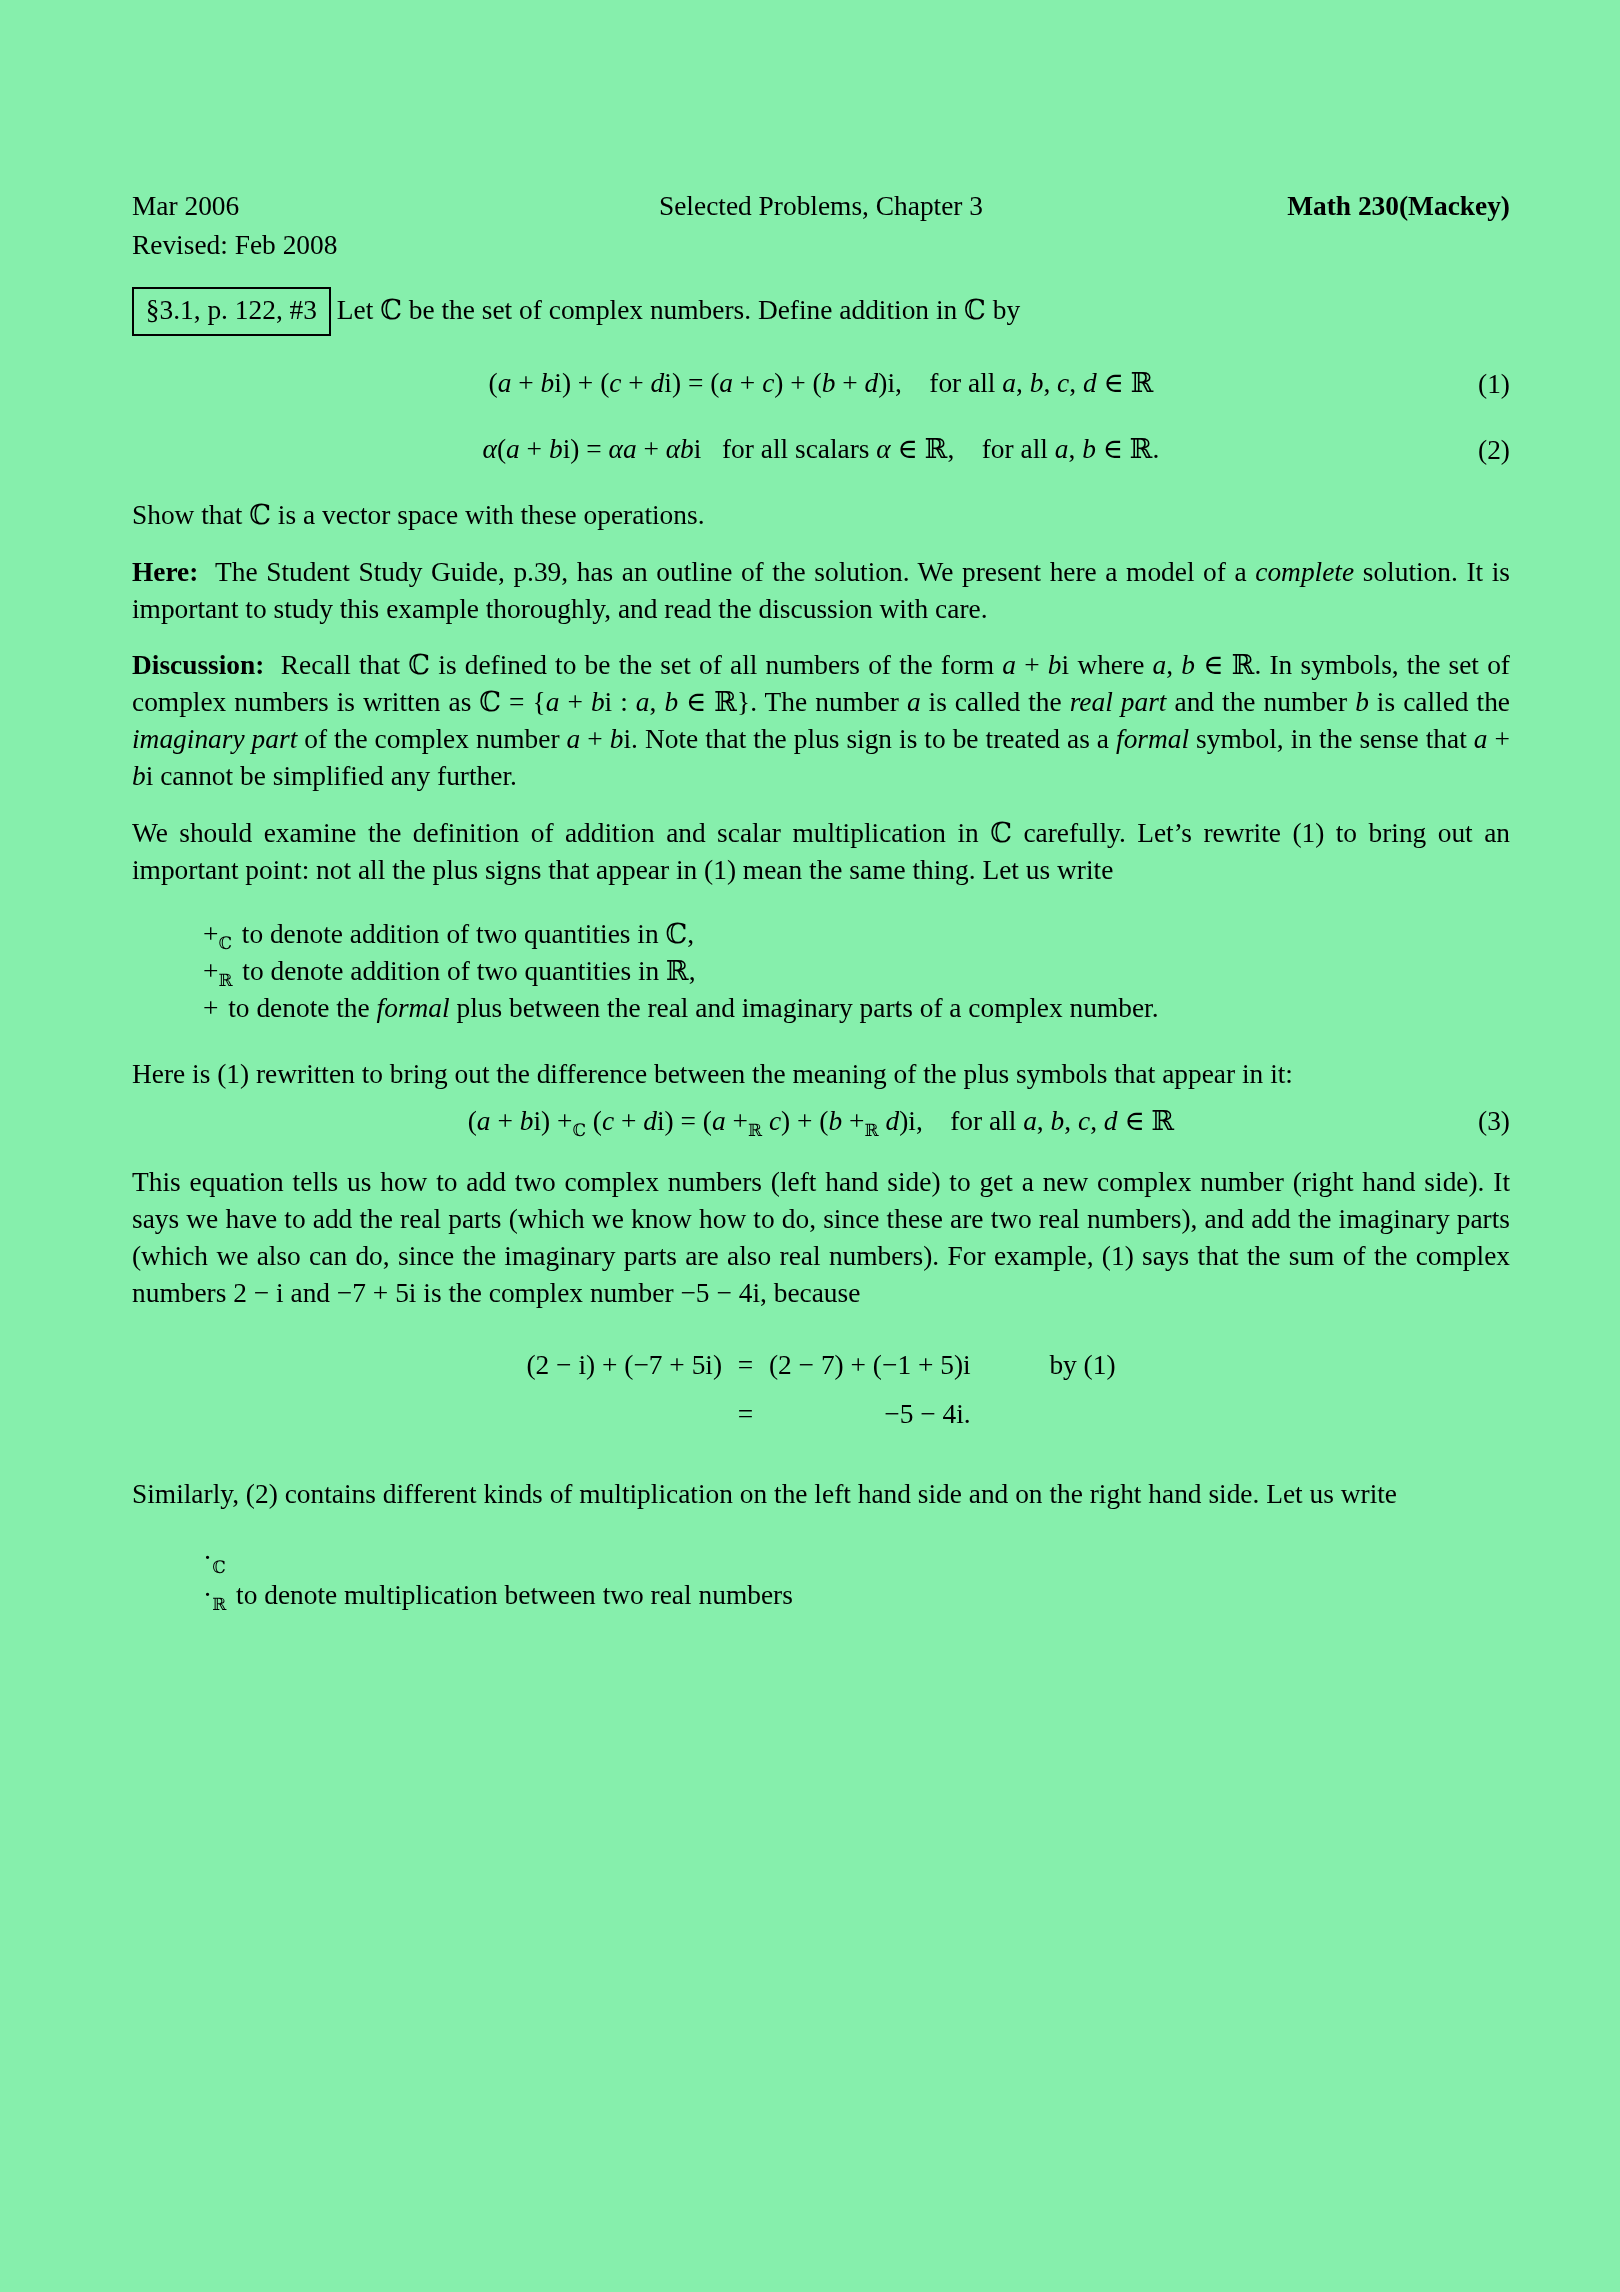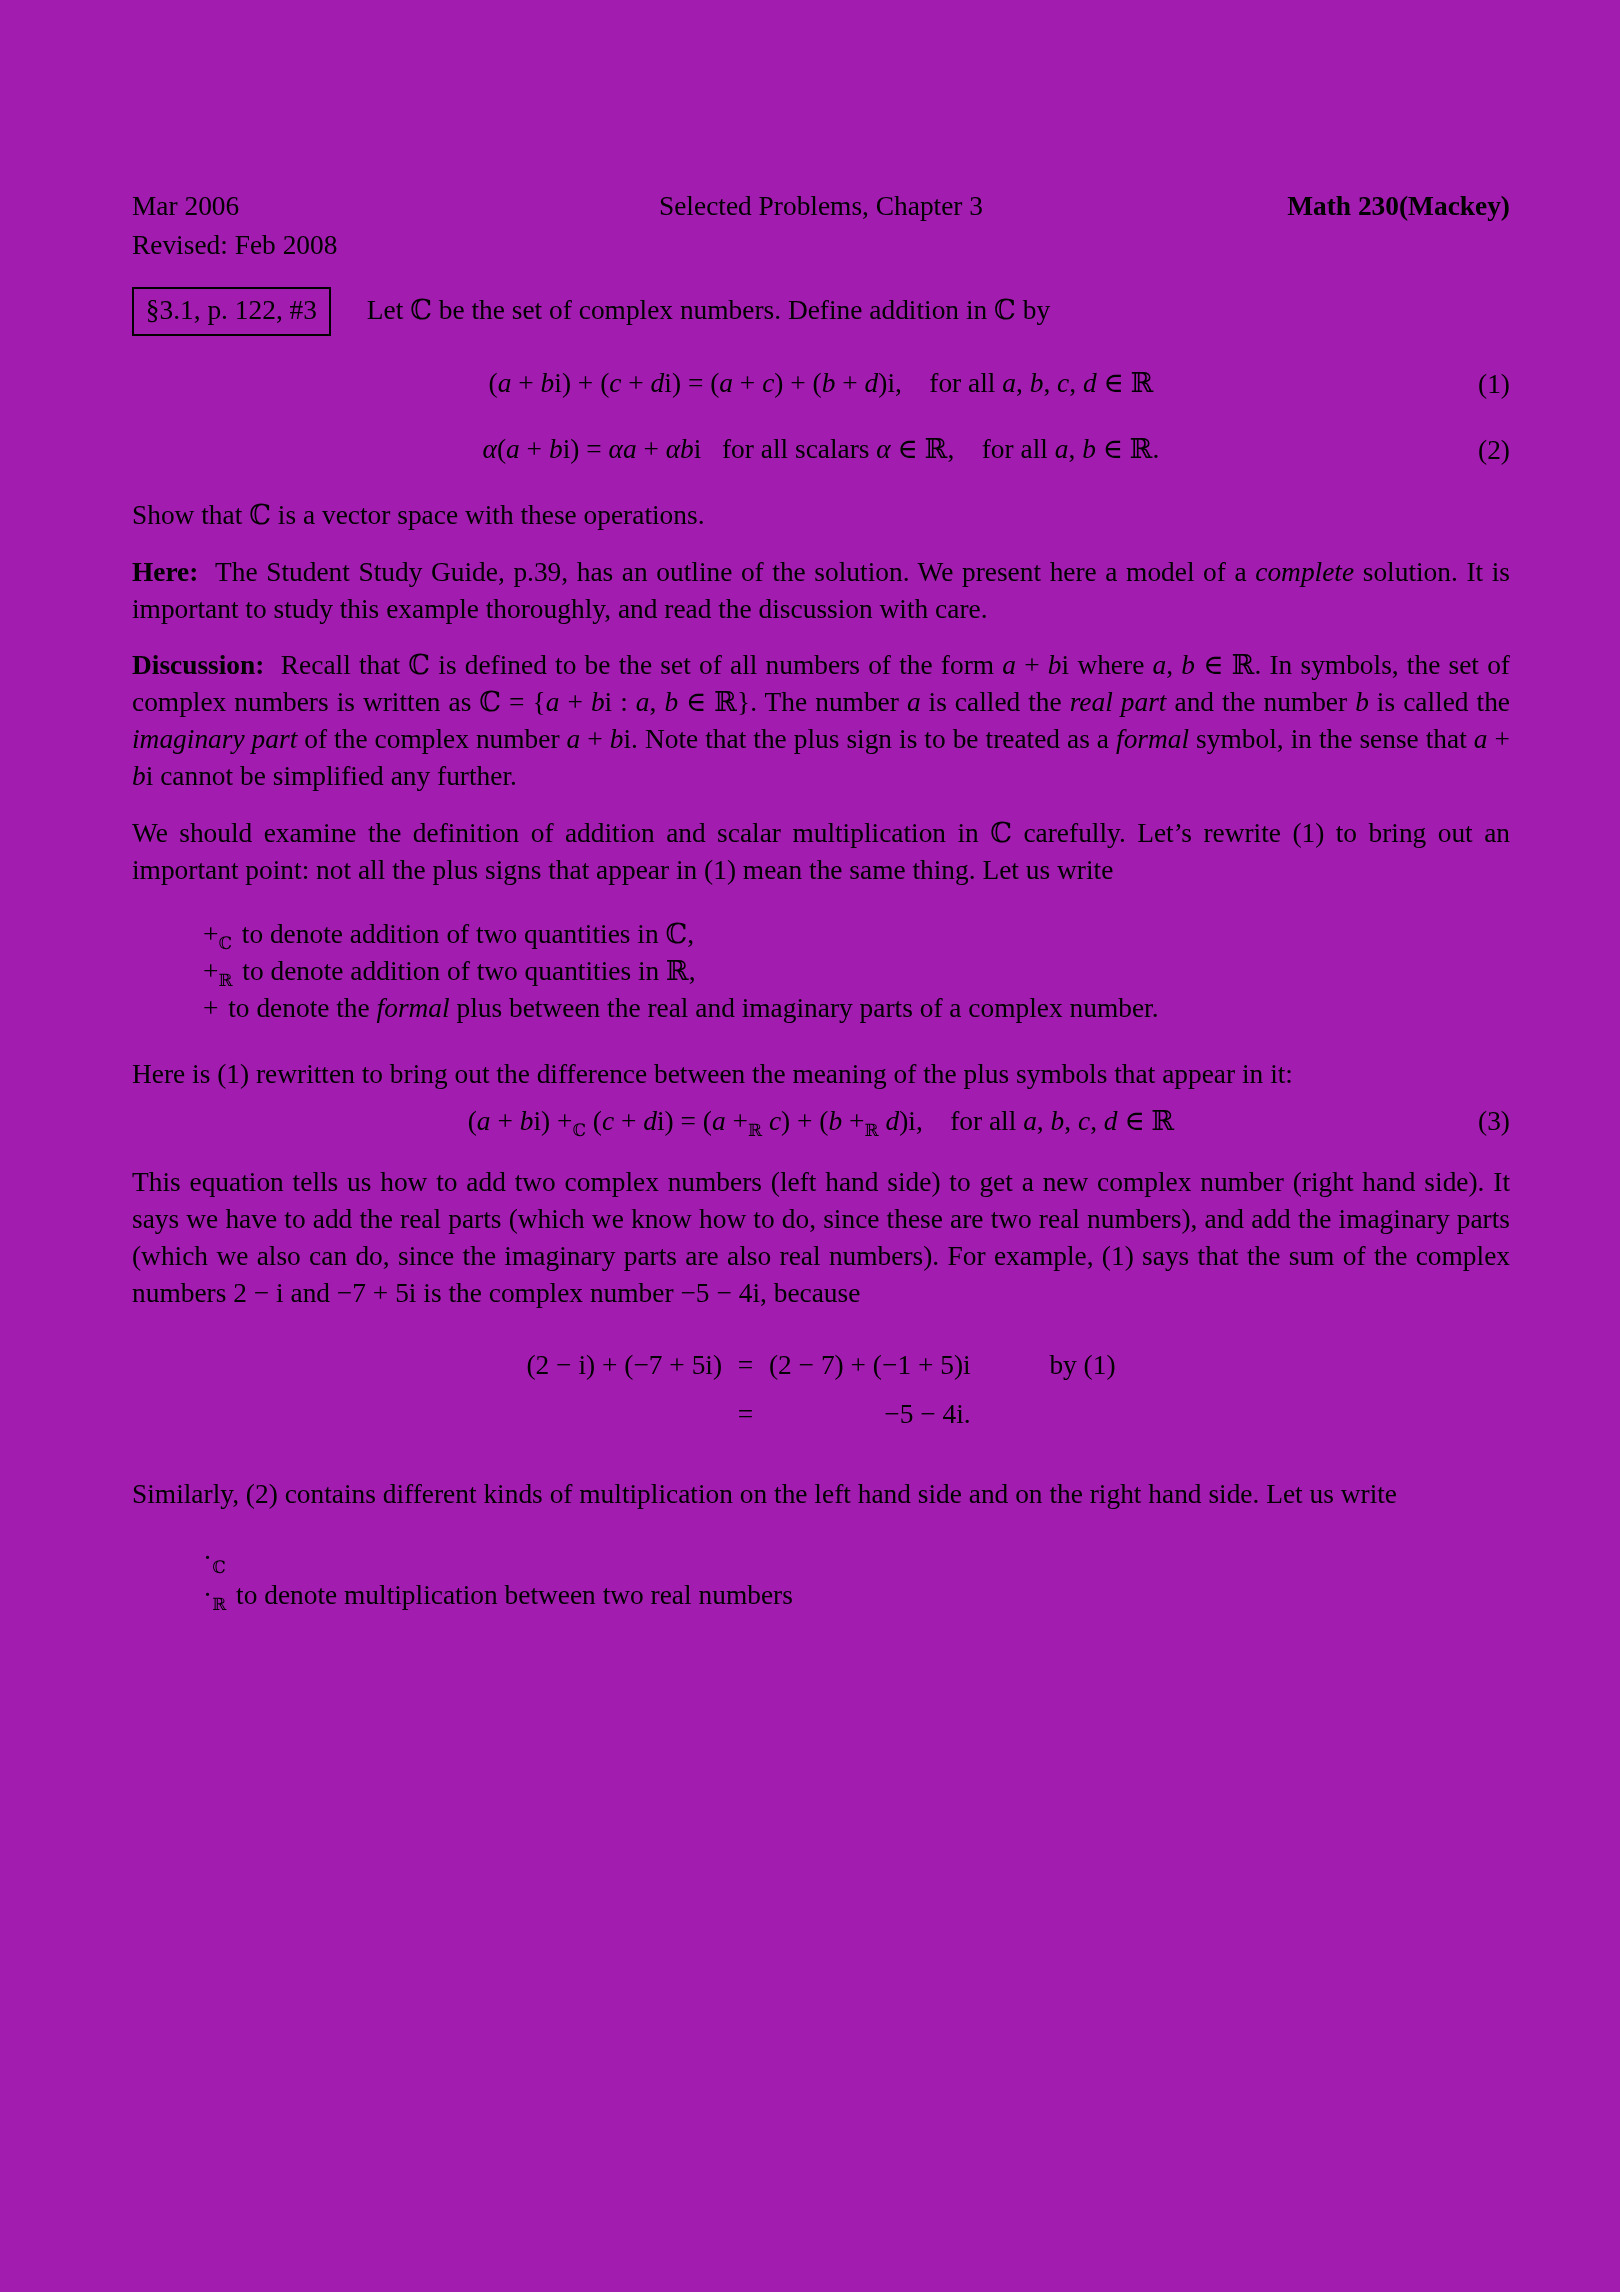--- a/index.html
+++ b/index.html
@@ -1,21 +1,21 @@
 <!DOCTYPE html>
 <html><head>
 <meta charset="utf-8">
 <style>
   html, body { margin: 0; padding: 0; background: #e8e8e8; }
   .page {
     position: relative;
     width: 1620px;
     height: 2293px;
     margin: 0 auto;
-    background: #a21caf;
+    background: #86efac;
     color: #000000;
     font-family: "Liberation Serif", "DejaVu Serif", serif;
     font-size: 27.4px;
     line-height: 1.35;
     box-sizing: border-box;
     padding: 188px 110px 0 132px;
     overflow: hidden;
   }
   .doc-header {
     display: grid;
@@ -23,21 +23,21 @@
     align-items: baseline;
   }
   .doc-header .left   { text-align: left; }
   .doc-header .center { }
   .doc-header .right  { text-align: right; font-weight: bold; }
   .revised { margin-top: 2px; }
 
   .problem-row {
     display: flex;
     align-items: baseline;
-    gap: 36px;
+    gap: 6px;
     margin-top: 23.5px;
   }
   .problem-box {
     border: 2px solid #000;
     padding: 2.9px 11.8px 4.9px 11.8px;
     white-space: nowrap;
     flex: 0 0 auto;
   }
 
   p.para {

